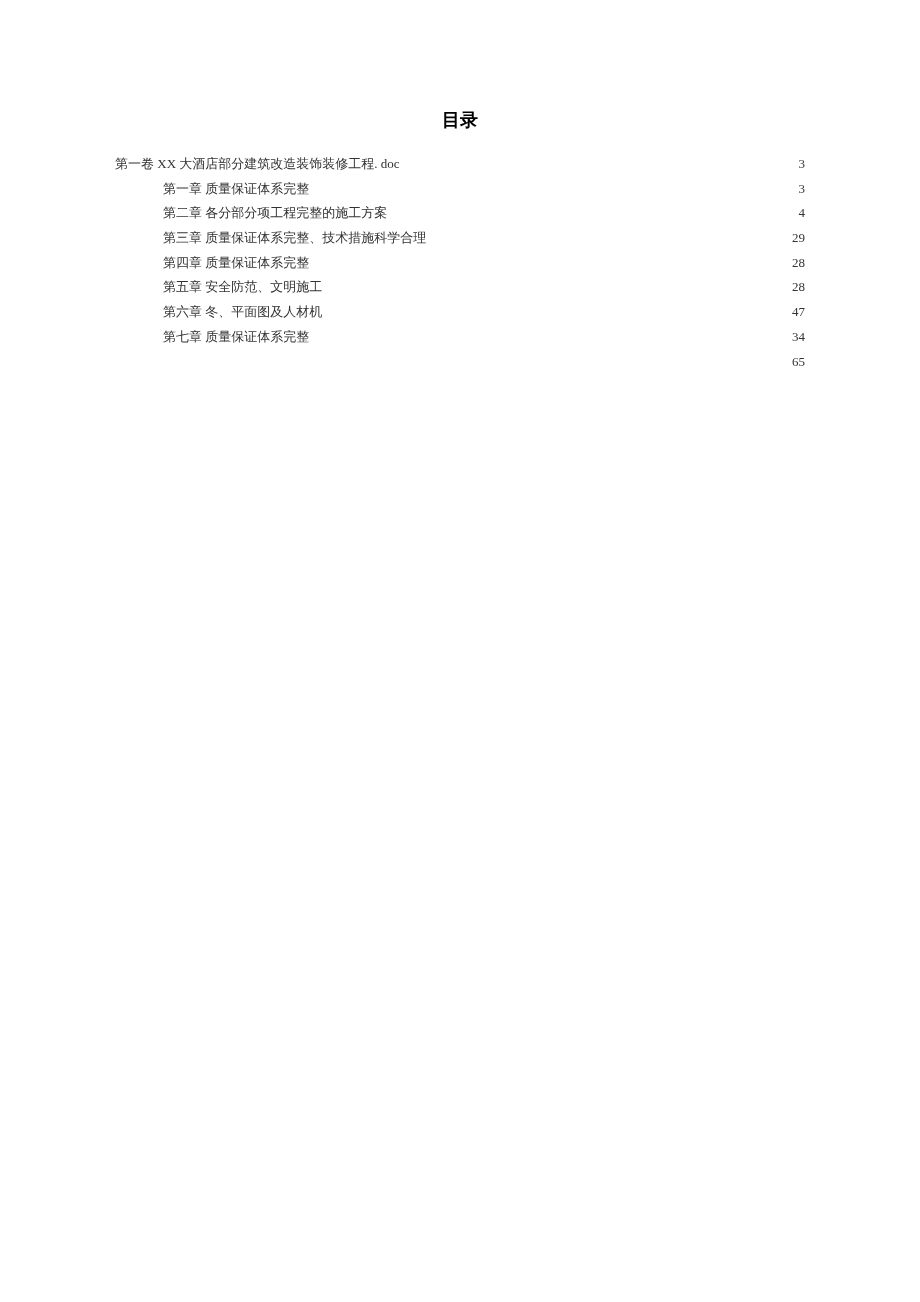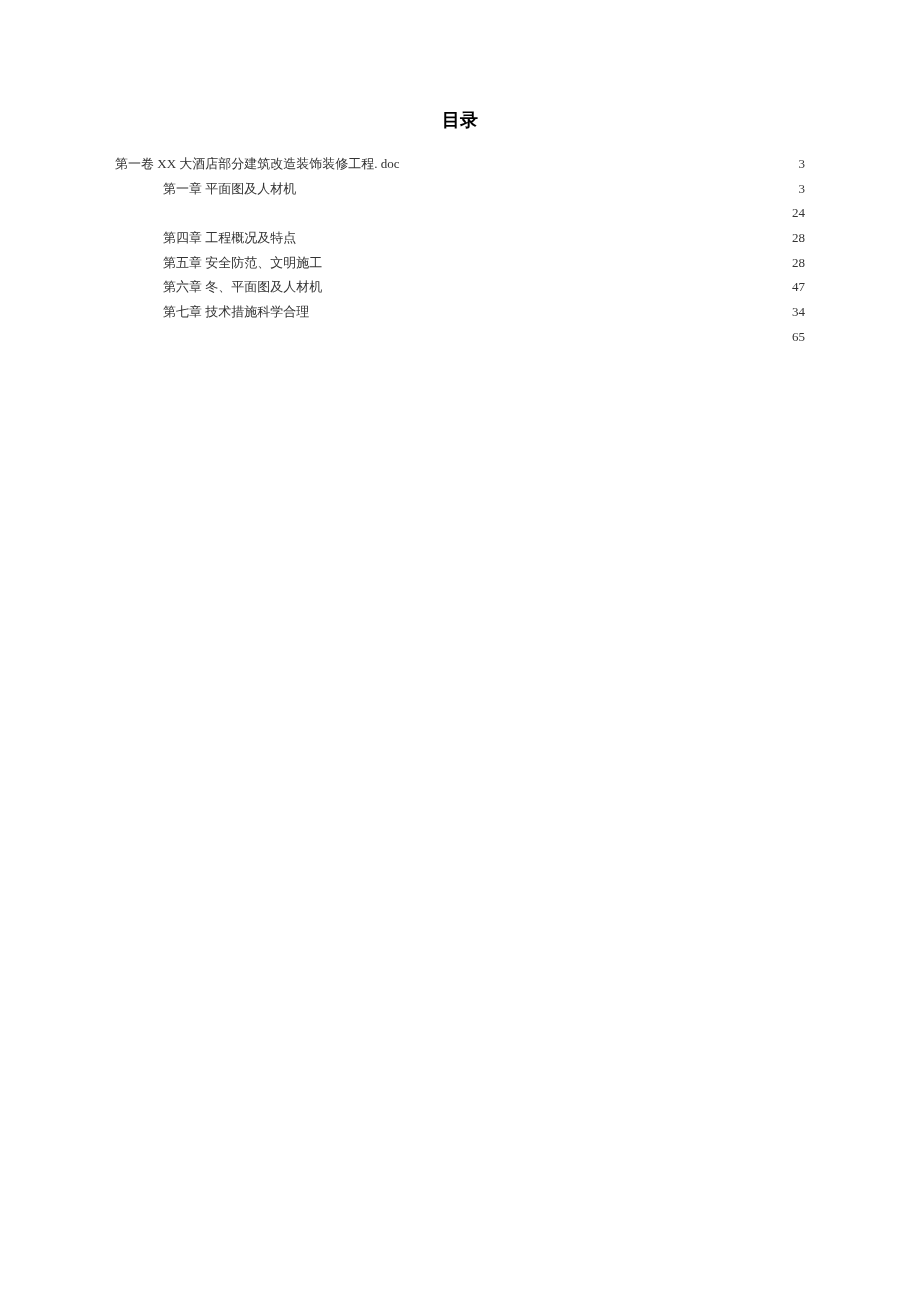--- a/index.html
+++ b/index.html
@@ -63,45 +63,51 @@
 
 <div class="title">目录</div>
 
 <div id="toc-container">
     <div class="toc-entry level-0">
       <span class="toc-text">第一卷 XX 大酒店部分建筑改造装饰装修工程. doc</span>
       <span class="toc-dots"></span>
       <span class="toc-page">3</span>
     </div>
     <div class="toc-entry level-1">
-      <span class="toc-text">第一章 平面图及人材机</span>
+      <span class="toc-text">第一章 质量保证体系完整</span>
       <span class="toc-dots"></span>
       <span class="toc-page">3</span>
     </div>
     <div class="toc-entry level-1">
+      <span class="toc-text">第二章 各分部分项工程完整的施工方案</span>
       <span class="toc-dots"></span>
-      <span class="toc-page">24</span>
+      <span class="toc-page">4</span>
     </div>
     <div class="toc-entry level-1">
-      <span class="toc-text">第四章 工程概况及特点</span>
+      <span class="toc-text">第三章 质量保证体系完整、技术措施科学合理</span>
+      <span class="toc-dots"></span>
+      <span class="toc-page">29</span>
+    </div>
+    <div class="toc-entry level-1">
+      <span class="toc-text">第四章 质量保证体系完整</span>
       <span class="toc-dots"></span>
       <span class="toc-page">28</span>
     </div>
     <div class="toc-entry level-1">
       <span class="toc-text">第五章 安全防范、文明施工</span>
       <span class="toc-dots"></span>
       <span class="toc-page">28</span>
     </div>
     <div class="toc-entry level-1">
       <span class="toc-text">第六章 冬、平面图及人材机</span>
       <span class="toc-dots"></span>
       <span class="toc-page">47</span>
     </div>
     <div class="toc-entry level-1">
-      <span class="toc-text">第七章 技术措施科学合理</span>
+      <span class="toc-text">第七章 质量保证体系完整</span>
       <span class="toc-dots"></span>
       <span class="toc-page">34</span>
     </div>
     <div class="toc-entry level-1">
       <span class="toc-dots"></span>
       <span class="toc-page">65</span>
     </div>
   </div>
 
 </body></html>

